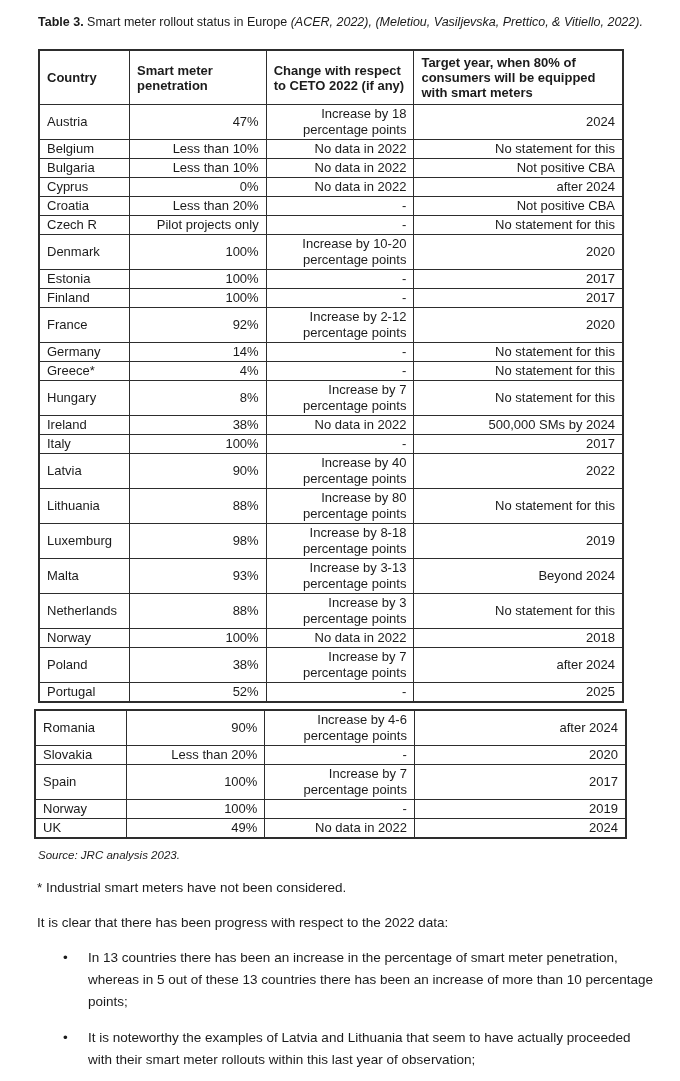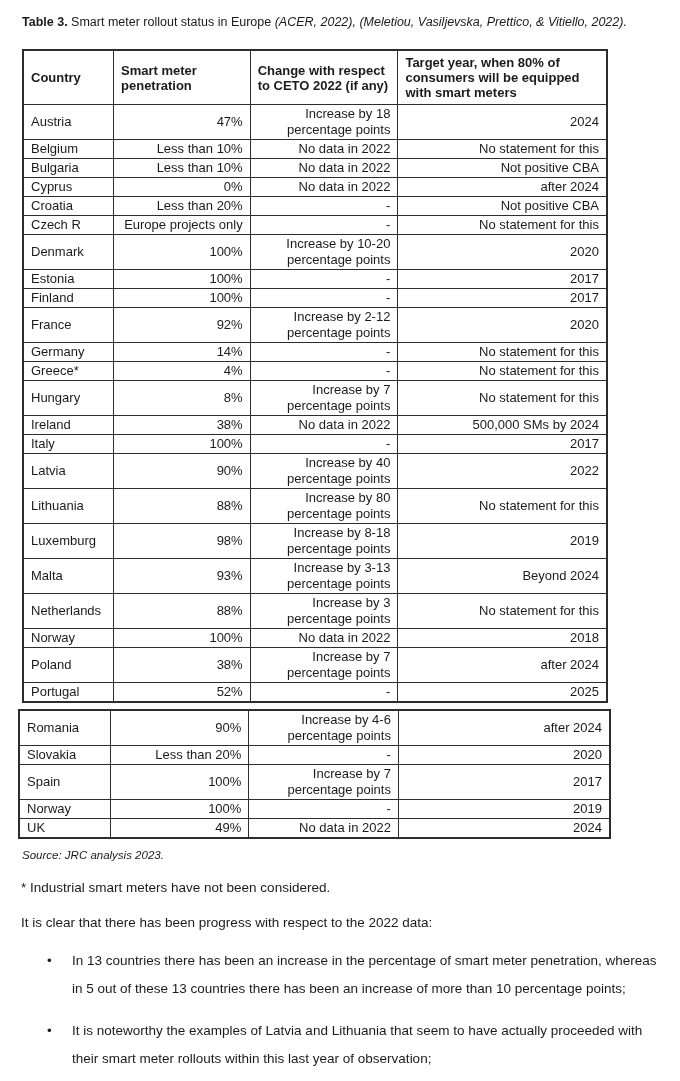--- a/index.html
+++ b/index.html
@@ -3,21 +3,21 @@
 <meta charset="utf-8">
 <style>
   * { box-sizing: border-box; }
   html, body { margin: 0; padding: 0; }
   body {
     width: 680px; height: 1081px;
     background: #ffffff;
     color: #1b1b1b;
     font-family: "Liberation Sans", sans-serif;
   }
-  .page { width: 680px; height: 1081px; overflow: hidden; }
+  .page { width: 680px; height: 1081px; overflow: hidden; padding-left: 16px; }
 
   .caption {
     margin: 14px 28px 0 22px;
     font-size: 12.5px;
     line-height: 16px;
   }
   .caption .cap-bold { font-weight: bold; }
   .caption .cap-cite { font-style: italic; }
 
   table.tbl {
@@ -67,21 +67,21 @@
   }
   ul.bullets {
     margin: 15px 0 0 0;
     padding: 0 22px 0 72px;
     list-style: none;
   }
   ul.bullets li {
     position: relative;
     margin-bottom: 14px;
     font-size: 13.5px;
-    line-height: 28px;
+    line-height: 22px;
   }
   ul.bullets li::before {
     content: "\2022";
     position: absolute;
     left: -25px;
     top: 0;
   }
 </style>
 </head>
 <body>
@@ -134,21 +134,21 @@
           <td class="cell-target">after 2024</td>
         </tr>
         <tr>
           <td class="cell-country">Croatia</td>
           <td class="cell-penetration">Less than 20%</td>
           <td class="cell-change">-</td>
           <td class="cell-target">Not positive CBA</td>
         </tr>
         <tr>
           <td class="cell-country">Czech R</td>
-          <td class="cell-penetration">Europe projects only</td>
+          <td class="cell-penetration">Pilot projects only</td>
           <td class="cell-change">-</td>
           <td class="cell-target">No statement for this</td>
         </tr>
         <tr>
           <td class="cell-country">Denmark</td>
           <td class="cell-penetration">100%</td>
           <td class="cell-change">
             <div class="chg-bold">Increase by 10-20</div>
             <div class="chg-sub">percentage points</div>
           </td>

